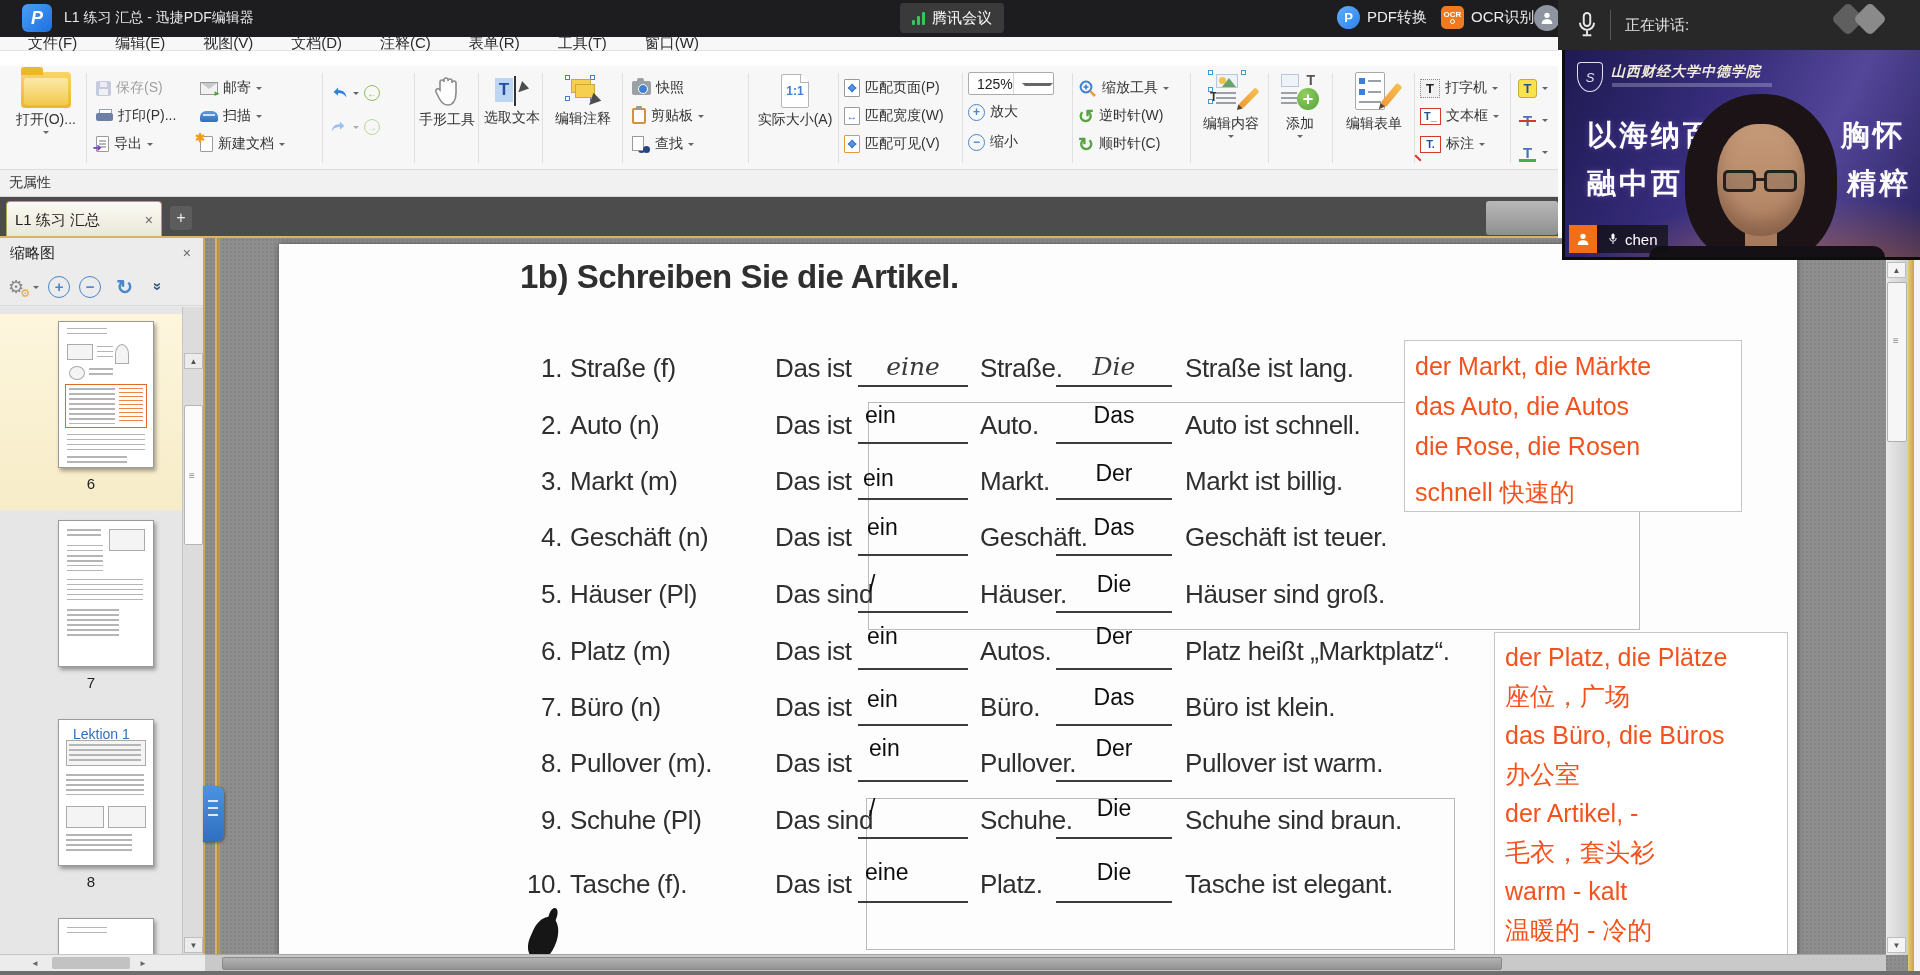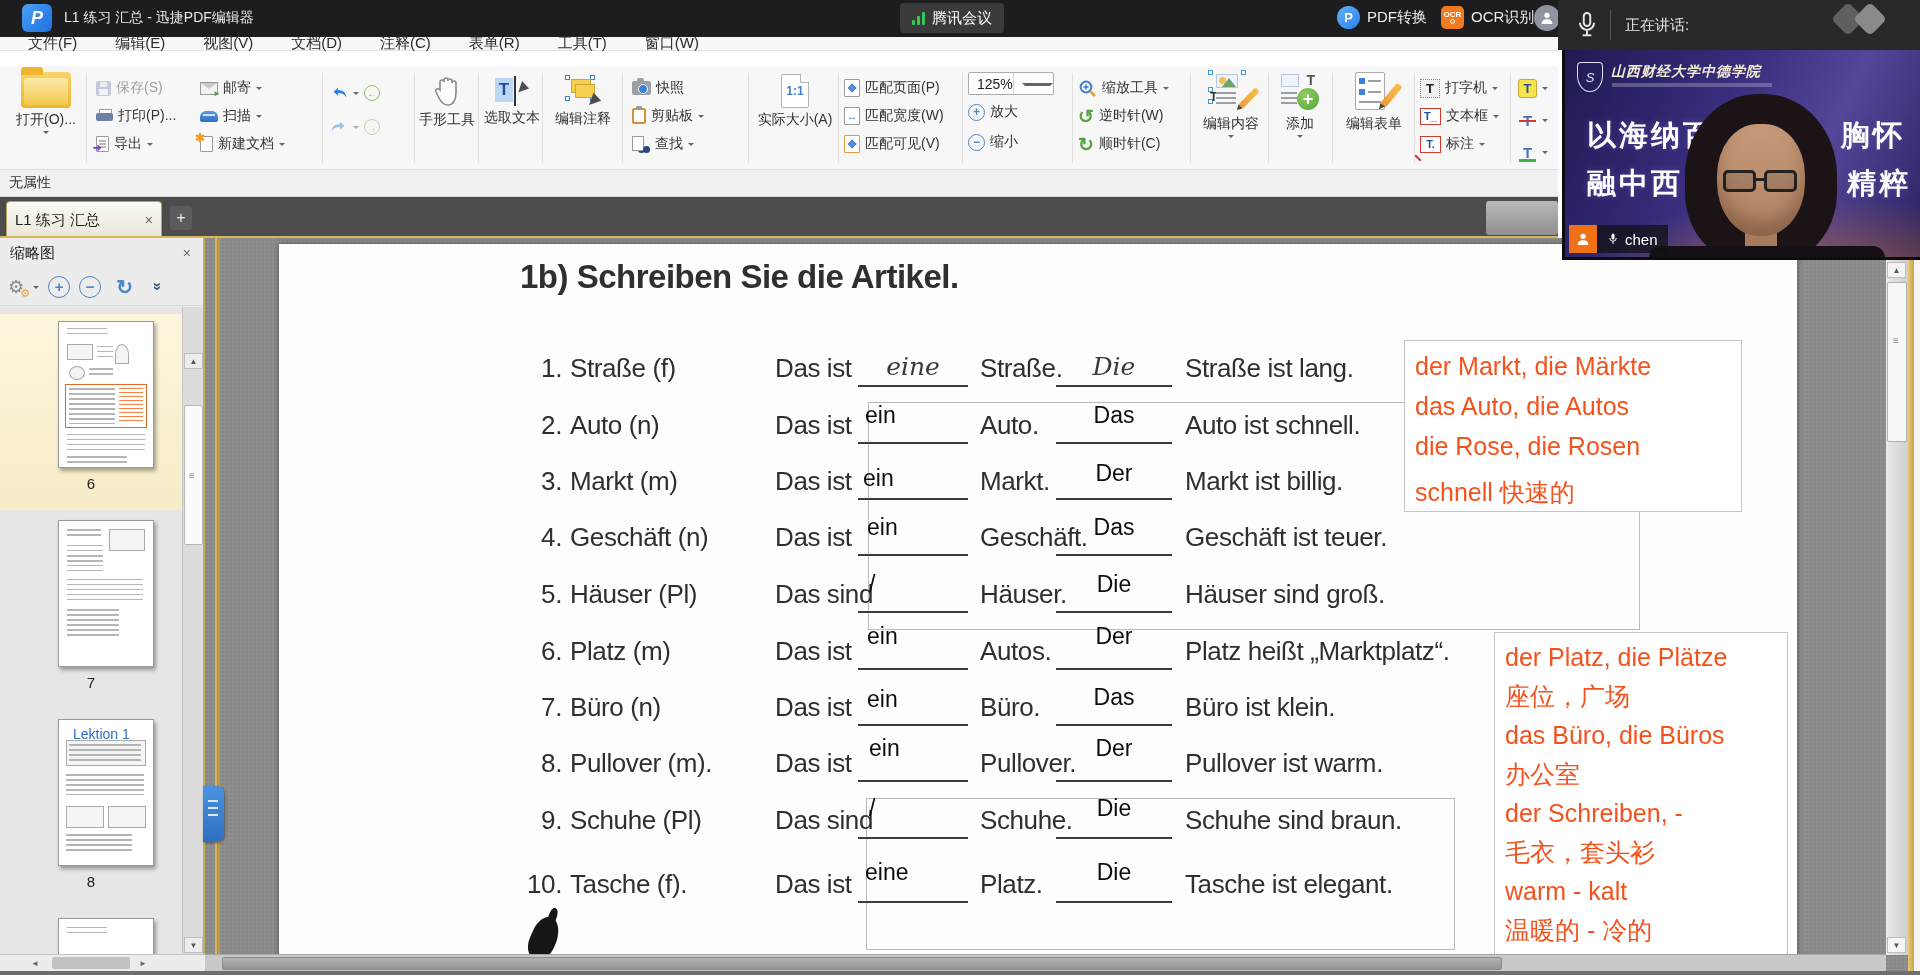--- a/index.html
+++ b/index.html
@@ -744,21 +744,21 @@
         <div>der Markt,  die Märkte</div>
         <div>das Auto, die Autos</div>
         <div>die Rose, die Rosen</div>
         <div style="margin-top:6px">schnell 快速的</div>
       </div>
       <div class="orangebox" style="left:1215px;top:388px;width:294px;height:326px;line-height:39px">
         <div>der Platz, die Plätze</div>
         <div>座位，广场</div>
         <div>das Büro, die Büros</div>
         <div>办公室</div>
-        <div>der Schreiben, -</div>
+        <div>der Artikel, -</div>
         <div>毛衣，套头衫</div>
         <div>warm - kalt</div>
         <div>温暖的 - 冷的</div>
       </div>
 
       <div id="pencil"></div>
     </div>
 
     <div id="vscroll">
       <div class="sbtn" style="top:24px;left:1px;background:#f4f4f4">▲</div>

